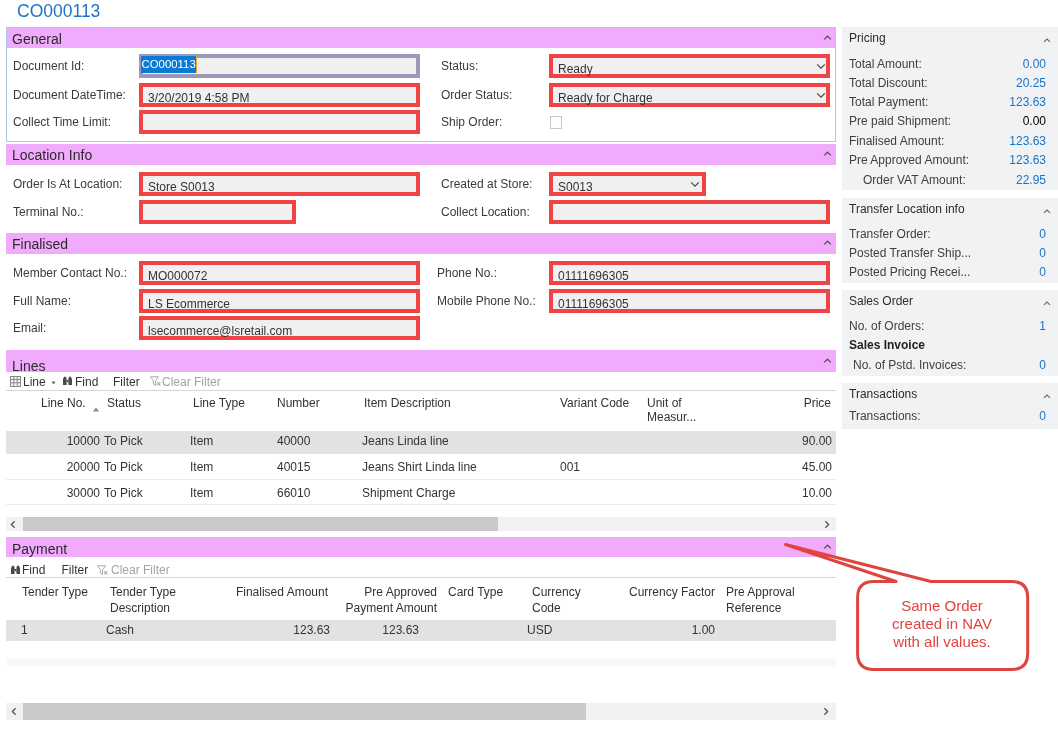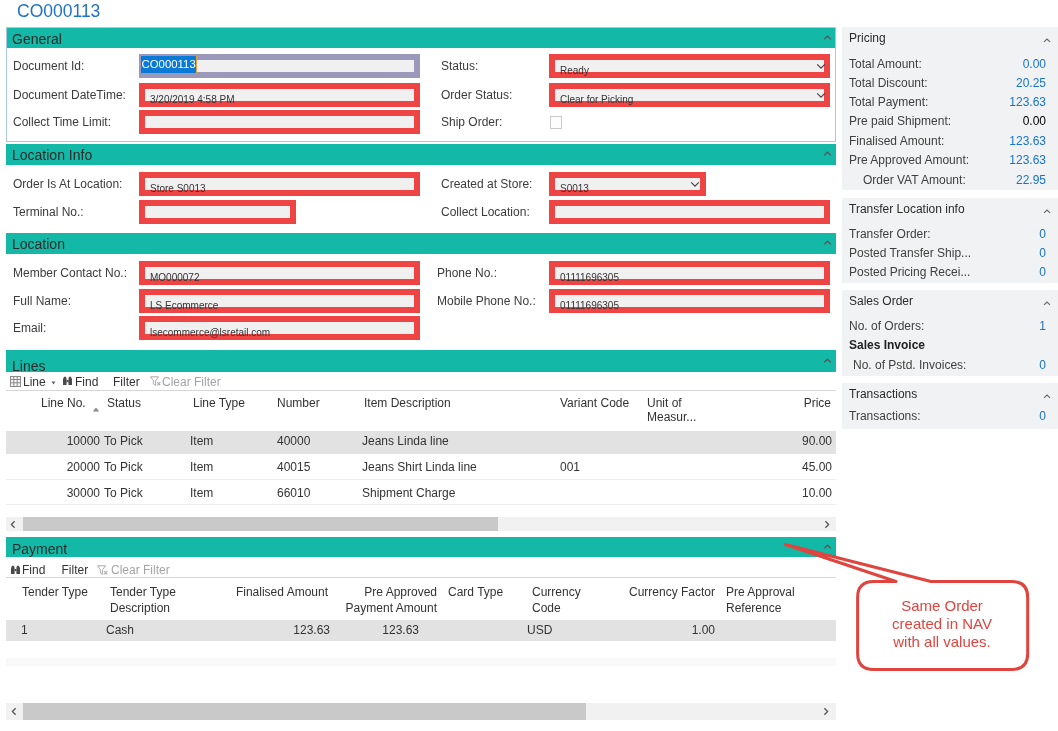--- a/index.html
+++ b/index.html
@@ -1,20 +1,20 @@
 <!DOCTYPE html>
 <html><head><meta charset="utf-8">
 <style>
 *{margin:0;padding:0;box-sizing:border-box}
 html,body{width:1058px;height:731px;background:#fff;font-family:"Liberation Sans",sans-serif;overflow:hidden}
 body{position:relative}
 .a{position:absolute}
 .lbl{position:absolute;font-size:12px;color:#3b3b3b;height:24px;line-height:24px;white-space:nowrap}
-.fld{position:absolute;height:24px;background:#f0f0f0;border:6px solid #ef4444;font-size:10px;color:#333;line-height:22px;padding-left:5px;white-space:nowrap}
-.band{position:absolute;left:6px;width:830px;height:21px;background:#14b8a6}
+.fld{position:absolute;height:24px;background:#f0f0f0;border:4px solid #ef4444;font-size:12px;color:#333;line-height:22px;padding-left:5px;white-space:nowrap}
+.band{position:absolute;left:6px;width:830px;height:21px;background:#f0abfc}
 .band>span{position:absolute;left:6px;top:3px;font-size:14px;color:#2b2b2b}
 .cell{position:absolute;font-size:12px;color:#333;white-space:nowrap}
 .cellr{position:absolute;font-size:12px;color:#333;white-space:nowrap;text-align:right}
 .hc{position:absolute;font-size:12px;color:#333;white-space:nowrap}
 .hcr{position:absolute;font-size:12px;color:#333;white-space:nowrap;text-align:right}
 .tb{position:absolute;font-size:12px;color:#333;white-space:nowrap}
 .panel{position:absolute;left:842px;width:216px;background:#f0f2f3}
 .ph{position:absolute;left:7px;top:4px;font-size:12px;color:#2b2b2b;white-space:nowrap}
 .pl{position:absolute;left:7px;font-size:12px;color:#404040;white-space:nowrap}
 .pv{position:absolute;right:12px;font-size:12px;text-align:left;white-space:nowrap}
@@ -38,21 +38,21 @@
 <div class="a" style="left:195.5px;top:55.5px;width:1px;height:17px;background:#e8a33d"></div>
 <div class="fld" style="left:139px;top:82.5px;width:281px">3/20/2019 4:58 PM</div>
 <div class="fld" style="left:139px;top:110px;width:281px"></div>
 <div class="lbl" style="left:441px;top:54px">Status:</div>
 <div class="lbl" style="left:441px;top:82.5px">Order Status:</div>
 <div class="lbl" style="left:441px;top:110px">Ship Order:</div>
 <div class="fld" style="left:549px;top:54px;width:281px">Ready</div>
 <svg class="chev" style="left:816px;top:63px" width="10" height="7" viewBox="0 0 10 7">
     <polyline points="1.2,1.4 5,5.2 8.8,1.4" fill="none" stroke="#444" stroke-width="1.2"></polyline>
   </svg>
-<div class="fld" style="left:549px;top:82.5px;width:281px">Clear for Picking</div>
+<div class="fld" style="left:549px;top:82.5px;width:281px">Ready for Charge</div>
 <svg class="chev" style="left:816px;top:91.5px" width="10" height="7" viewBox="0 0 10 7">
     <polyline points="1.2,1.4 5,5.2 8.8,1.4" fill="none" stroke="#444" stroke-width="1.2"></polyline>
   </svg>
 <div class="a" style="left:549.5px;top:116px;width:12.5px;height:12.5px;border:1px solid #c9c9c9;background:#fdfdfd"></div>
 <div class="band" style="top:144px">
     <span>Location Info</span>
   </div>
 <svg class="chev" style="left:823px;top:151px" width="9" height="6" viewBox="0 0 9 6">
     <polyline points="1.2,4.4 4.5,1.2 7.8,4.4" fill="none" stroke="#555" stroke-width="1.3"></polyline>
   </svg>
@@ -61,21 +61,21 @@
 <div class="lbl" style="left:13px;top:200px">Terminal No.:</div>
 <div class="fld" style="left:139px;top:200px;width:157px"></div>
 <div class="lbl" style="left:441px;top:172px">Created at Store:</div>
 <div class="fld" style="left:549px;top:172px;width:157px">S0013</div>
 <svg class="chev" style="left:690px;top:181px" width="10" height="7" viewBox="0 0 10 7">
     <polyline points="1.2,1.4 5,5.2 8.8,1.4" fill="none" stroke="#444" stroke-width="1.2"></polyline>
   </svg>
 <div class="lbl" style="left:441px;top:200px">Collect Location:</div>
 <div class="fld" style="left:549px;top:200px;width:281px"></div>
 <div class="band" style="top:233px">
-    <span>Location</span>
+    <span>Finalised</span>
   </div>
 <svg class="chev" style="left:823px;top:240px" width="9" height="6" viewBox="0 0 9 6">
     <polyline points="1.2,4.4 4.5,1.2 7.8,4.4" fill="none" stroke="#555" stroke-width="1.3"></polyline>
   </svg>
 <div class="lbl" style="left:13px;top:261px">Member Contact No.:</div>
 <div class="fld" style="left:139px;top:261px;width:281px">MO000072</div>
 <div class="lbl" style="left:13px;top:288.5px">Full Name:</div>
 <div class="fld" style="left:139px;top:288.5px;width:281px">LS Ecommerce</div>
 <div class="lbl" style="left:13px;top:316px">Email:</div>
 <div class="fld" style="left:139px;top:316px;width:281px">lsecommerce@lsretail.com</div>

